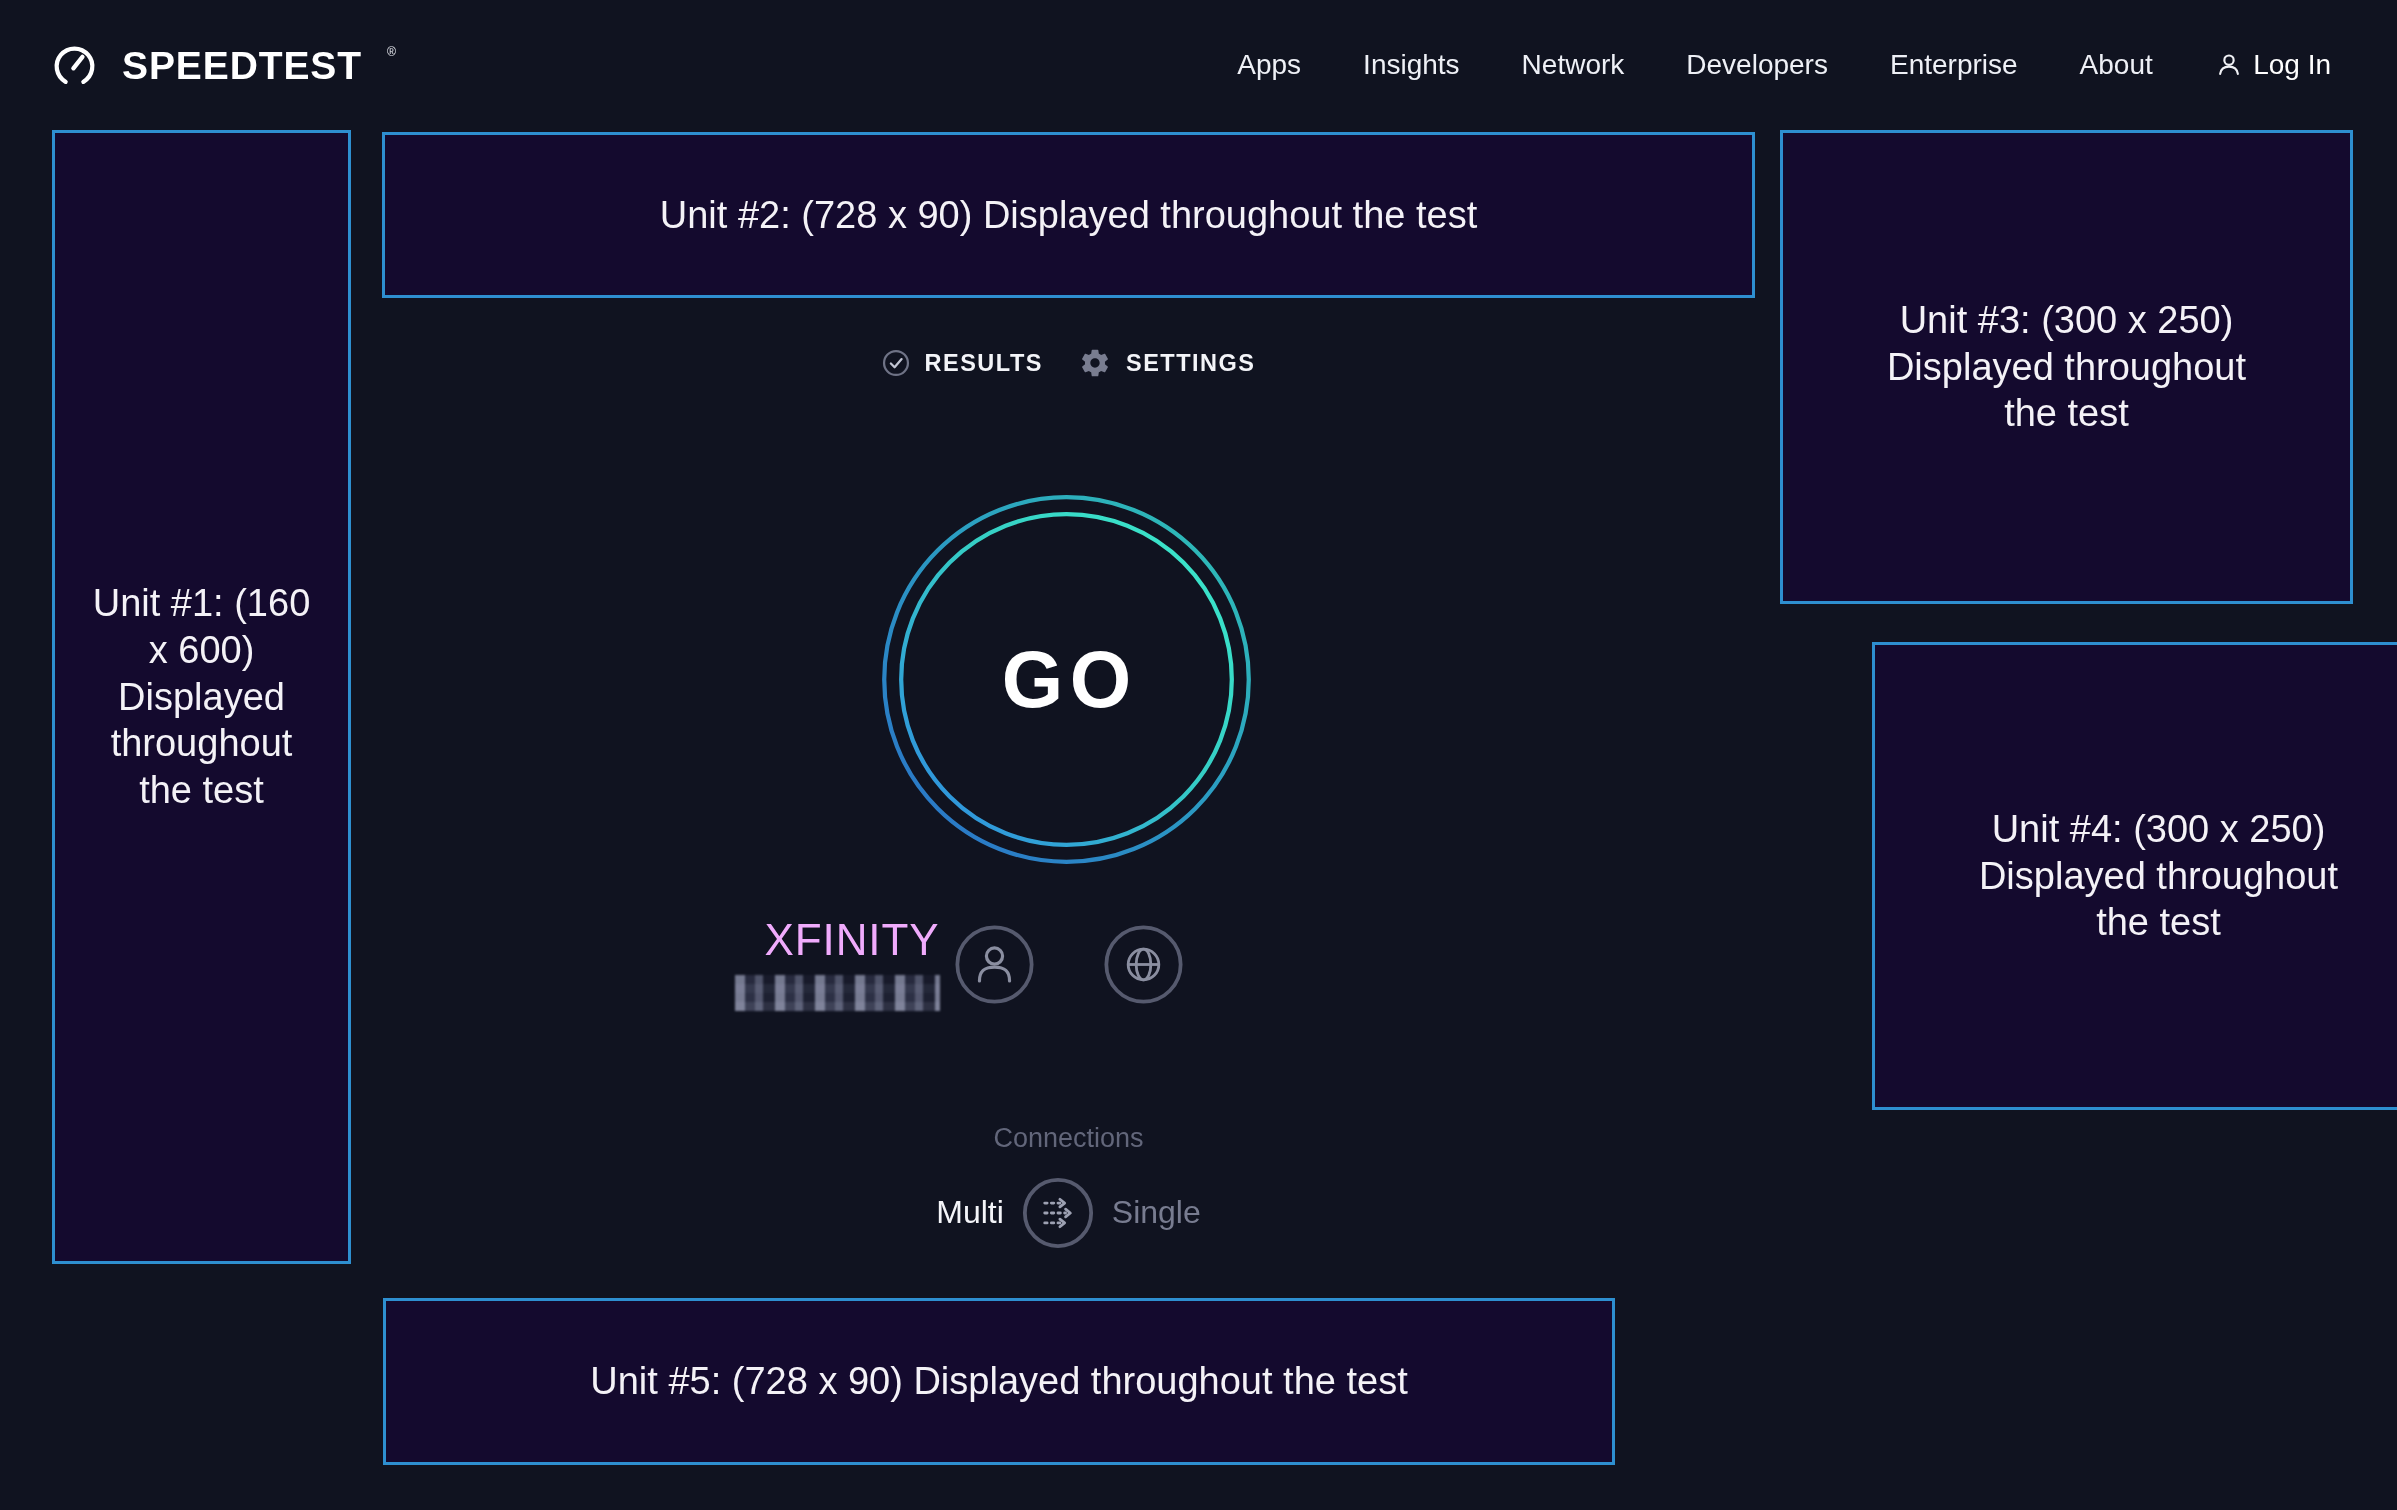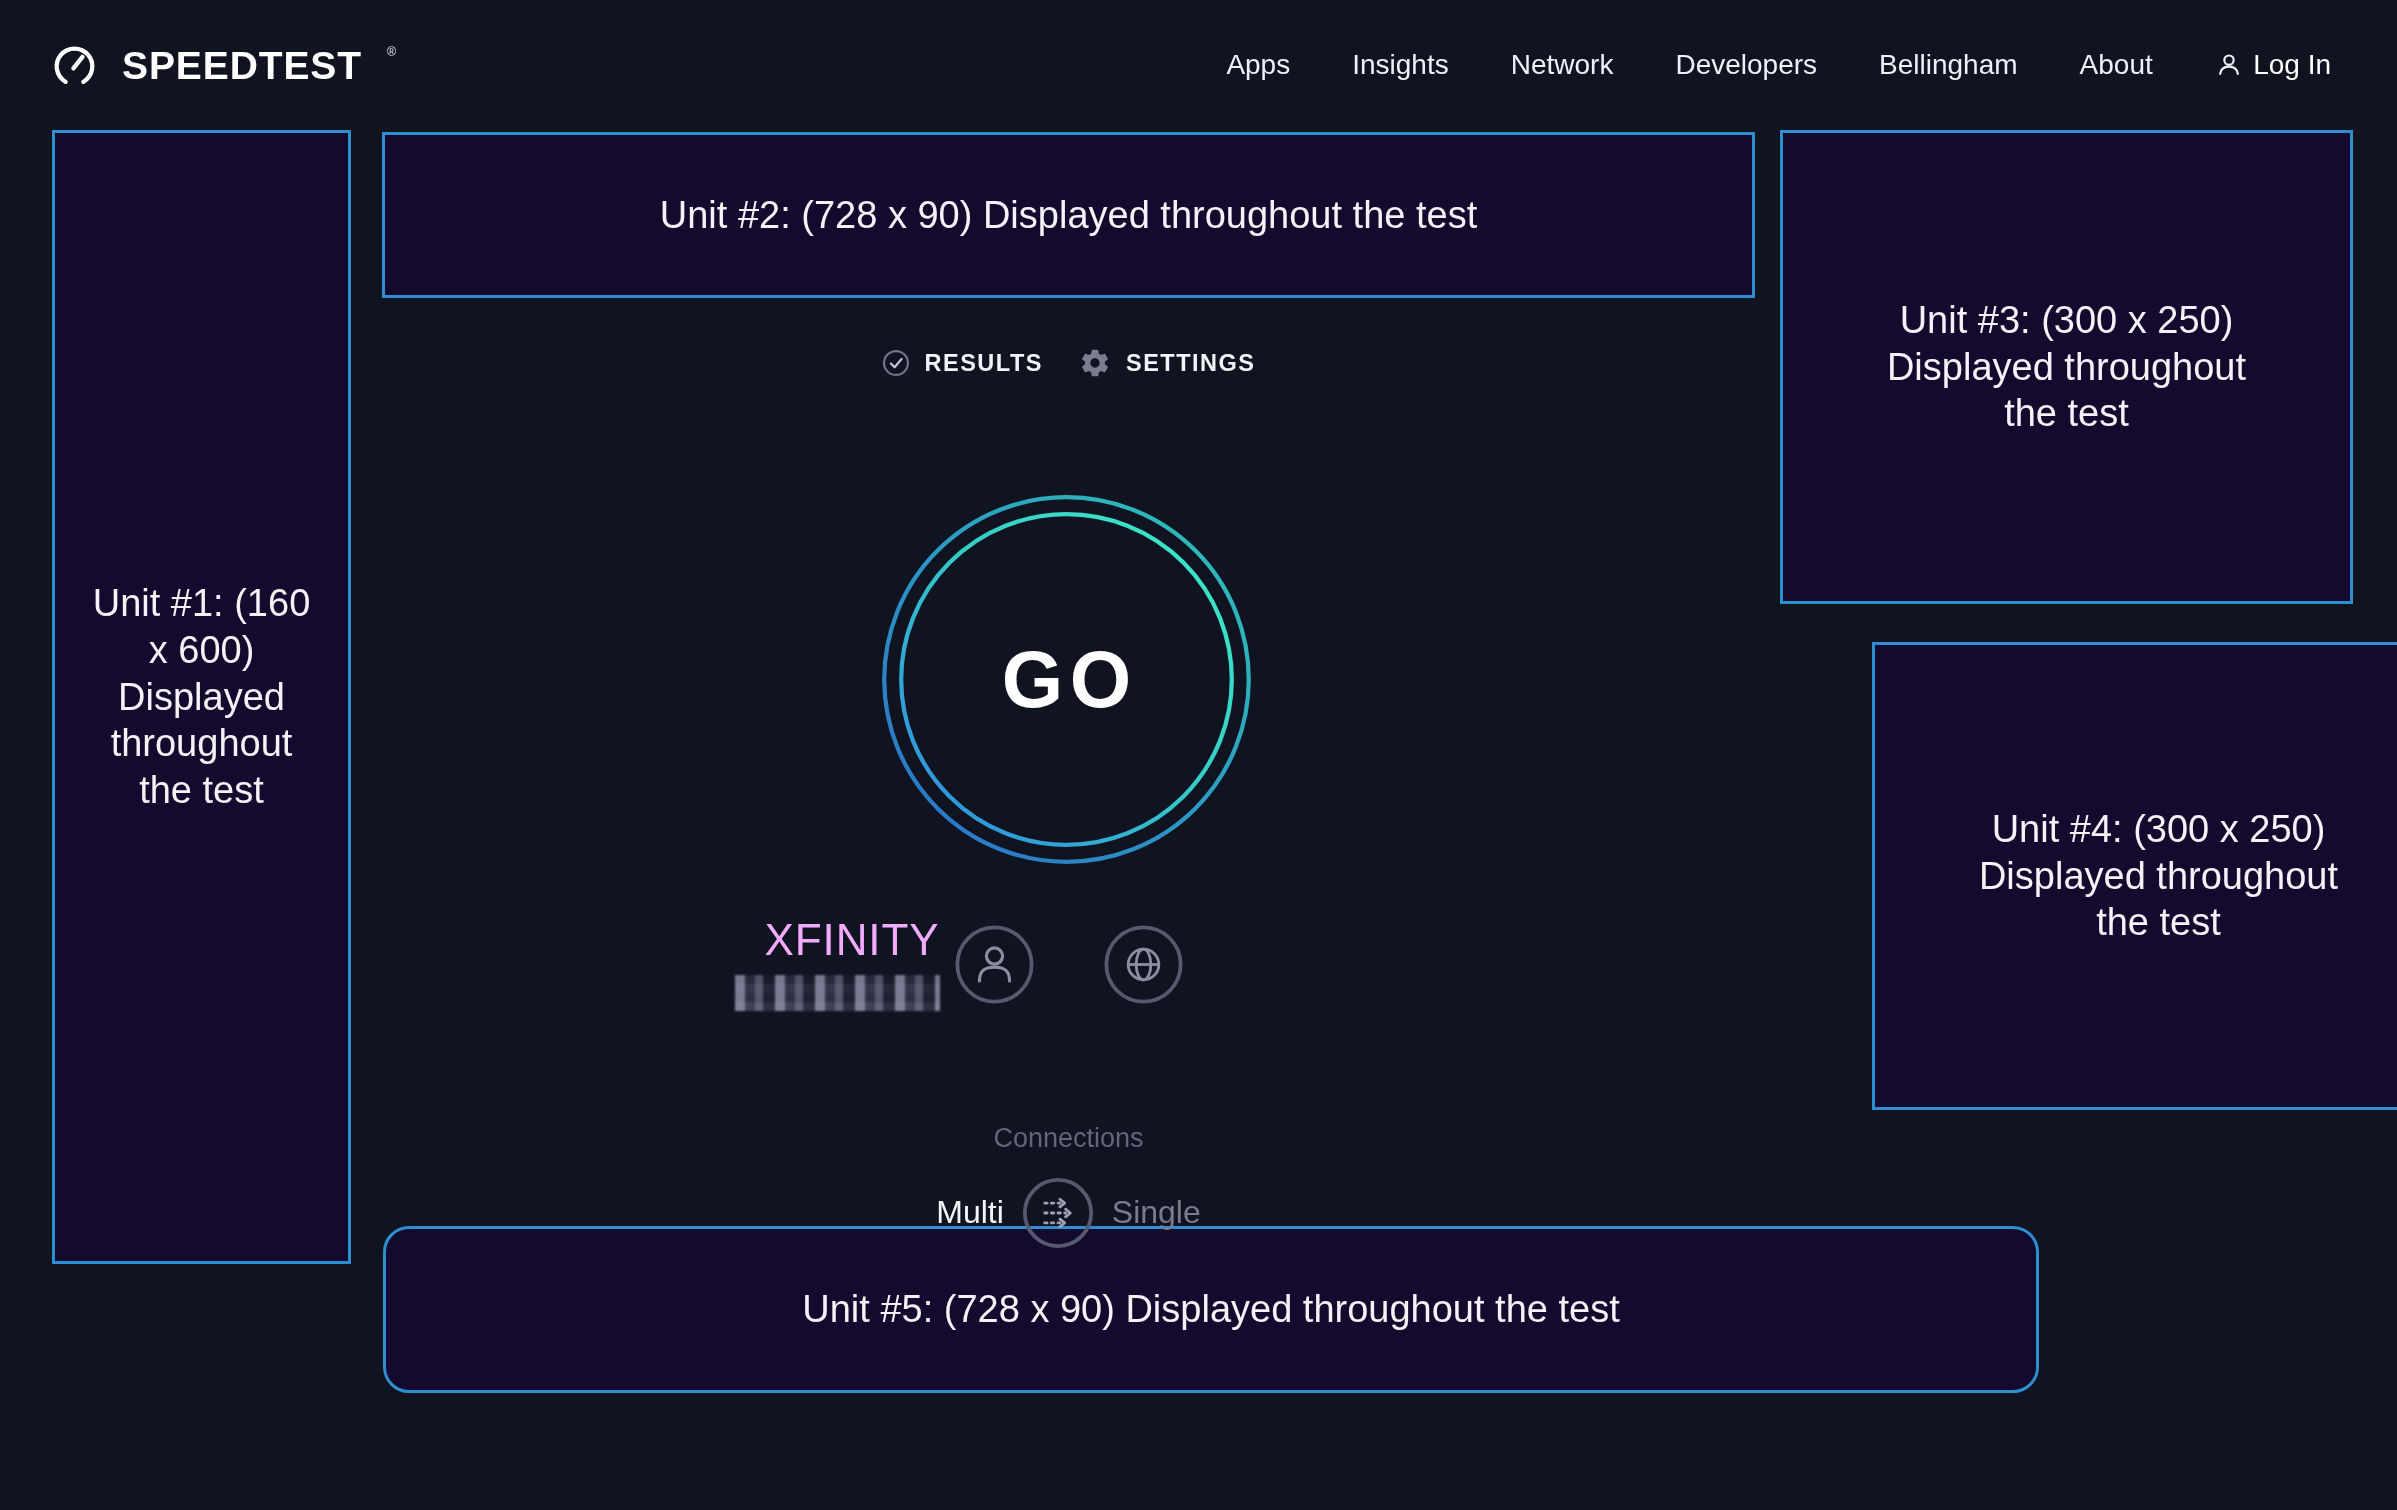--- a/index.html
+++ b/index.html
@@ -21,21 +21,21 @@
   
   .ad { position:absolute; background:#140a2e; border:3.8px solid #2e8fd0; box-sizing:border-box;
     display:flex; align-items:center; justify-content:center; text-align:center;
     color:#f4f2f7; font-size:38px; line-height:1.23; }
   #ad1 { left:52px;   top:130px;  width:299px;  height:1134px; }
   #ad1 .ad-text { max-width:237px; }
   #ad2 { left:382px;  top:132px;  width:1373px; height:166px; }
   #ad3 { left:1780px; top:130px;  width:573px;  height:474px; }
   #ad4 { left:1872px; top:642px;  width:573px;  height:468px; }
   #ad3 .ad-text, #ad4 .ad-text { max-width:416px; }
-  #ad5 { left:383px;  top:1226px; width:1656px; height:167px;border-radius:26px; }
+  #ad5 { left:383px;  top:1298px; width:1232px; height:167px; }
   
   .tabs { position:absolute; top:347px; left:382px; width:1373px;
     display:flex; justify-content:center; gap:36px; }
   .tab { display:flex; align-items:center; gap:15px; cursor:pointer; }
   .tab-label { font-size:23.5px; font-weight:700; letter-spacing:1.5px; color:#f3f4f8; }
   
   .go { position:absolute; left:880px; top:493px; width:373px; height:373px; cursor:pointer; border-radius:50%; }
   .go svg { position:absolute; left:0; top:0; }
   .go-label { position:absolute; left:0; top:0; width:100%; height:100%;
     display:flex; align-items:center; justify-content:center;
@@ -75,21 +75,21 @@
       </svg>
     </span>
     <span class="logo-text">SPEEDTEST</span>
     <span class="logo-mark">®</span>
   </div>
   <div class="nav">
     <span class="nav-item">Apps</span>
     <span class="nav-item">Insights</span>
     <span class="nav-item">Network</span>
     <span class="nav-item">Developers</span>
-    <span class="nav-item">Bellingham</span>
+    <span class="nav-item">Enterprise</span>
     <span class="nav-item">About</span>
     <span class="login">
       <span style="display:flex;">
         <svg width="28" height="28" viewBox="0 0 30 30">
           <circle cx="15" cy="9.8" r="5" fill="none" stroke="#f0f1f5" stroke-width="2.3"></circle>
           <path d="M5.5 24.5 C6.5 18.5 10.5 16.8 15 16.8 C19.5 16.8 23.5 18.5 24.5 24.5" fill="none" stroke="#f0f1f5" stroke-width="2.3" stroke-linecap="round"></path>
         </svg>
       </span>
       <span>Log In</span>
     </span>

